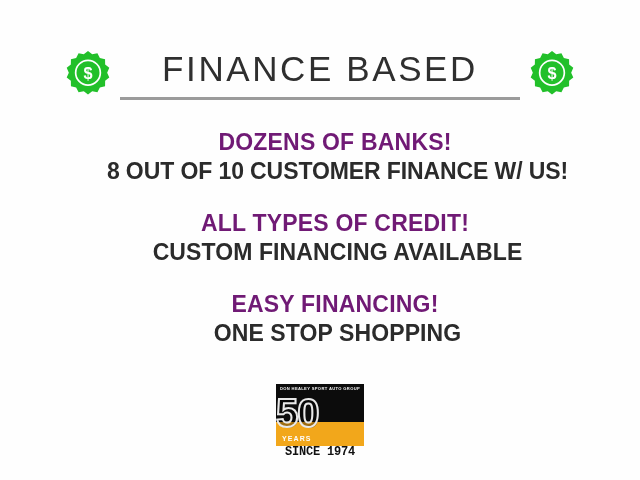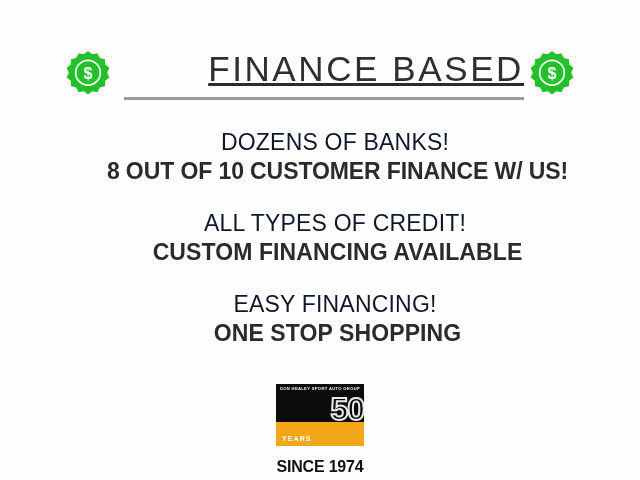--- a/index.html
+++ b/index.html
@@ -47,23 +47,22 @@
     display: flex;
     align-items: center;
     justify-content: center;
   }
   .gear-wrap svg { display: block; }
 
   .title-block {
     flex: 1 1 auto;
     display: flex;
     flex-direction: column;
-    align-items: flex-end;
-    justify-content: center;
-    text-decoration: underline;
+    align-items: center;
+    justify-content: center;
   }
   .main-title {
     font-size: 35px;
     font-weight: 400;
     letter-spacing: 2.6px;
     color: #2f2f2f;
     line-height: 1;
     white-space: nowrap;
     font-family: "Liberation Sans", sans-serif;
   }
@@ -80,23 +79,23 @@
     left: 0;
     top: 128px;
     width: 640px;
     text-align: center;
   }
   .copy-group { margin: 0; }
   .copy-group + .copy-group { margin-top: 22px; }
 
   .line-head {
     font-size: 23px;
-    font-weight: 400;
+    font-weight: 700;
     letter-spacing: 0.2px;
-    color: #0f172a;
+    color: #701a75;
     line-height: 1.28;
     white-space: nowrap;
     margin-left: 30px;
   }
   .line-sub {
     font-size: 23px;
     font-weight: 700;
     letter-spacing: 0.1px;
     color: #2b2b2b;
     line-height: 1.28;
@@ -141,48 +140,49 @@
     letter-spacing: 0.35px;
     color: #f3f3f3;
     line-height: 1;
     white-space: nowrap;
   }
   .logo-fifty {
     position: absolute;
     left: 0;
     top: 9px;
     width: 100%;
-    text-align: right;
-    font-size: 32px;
+    text-align: left;
+    font-size: 40px;
     font-weight: 700;
     line-height: 1;
     letter-spacing: -1px;
     color: transparent;
     -webkit-text-stroke: 2px #e9e9e9;
     text-shadow: 1px 1px 0 rgba(0,0,0,0.35);
     font-family: "Liberation Sans", sans-serif;
   }
   .logo-years {
     position: absolute;
     left: 6px;
     bottom: 4px;
     font-size: 7px;
     font-weight: 700;
     letter-spacing: 1.1px;
     color: #fdfdfd;
     line-height: 1;
   }
   .logo-since {
-    margin-top: 12px;
-    font-size: 16px;
+    margin-top: 0;
+    font-size: 12px;
     font-weight: 900;
     letter-spacing: -0.2px;
     color: #111111;
     line-height: 1.1;
     white-space: nowrap;
+    font-family: Liberation Mono, monospace;
   }
 </style>
 </head>
 <body>
 
 <div class="slide">
 
   <div class="header">
     <div class="header-inner">
 

